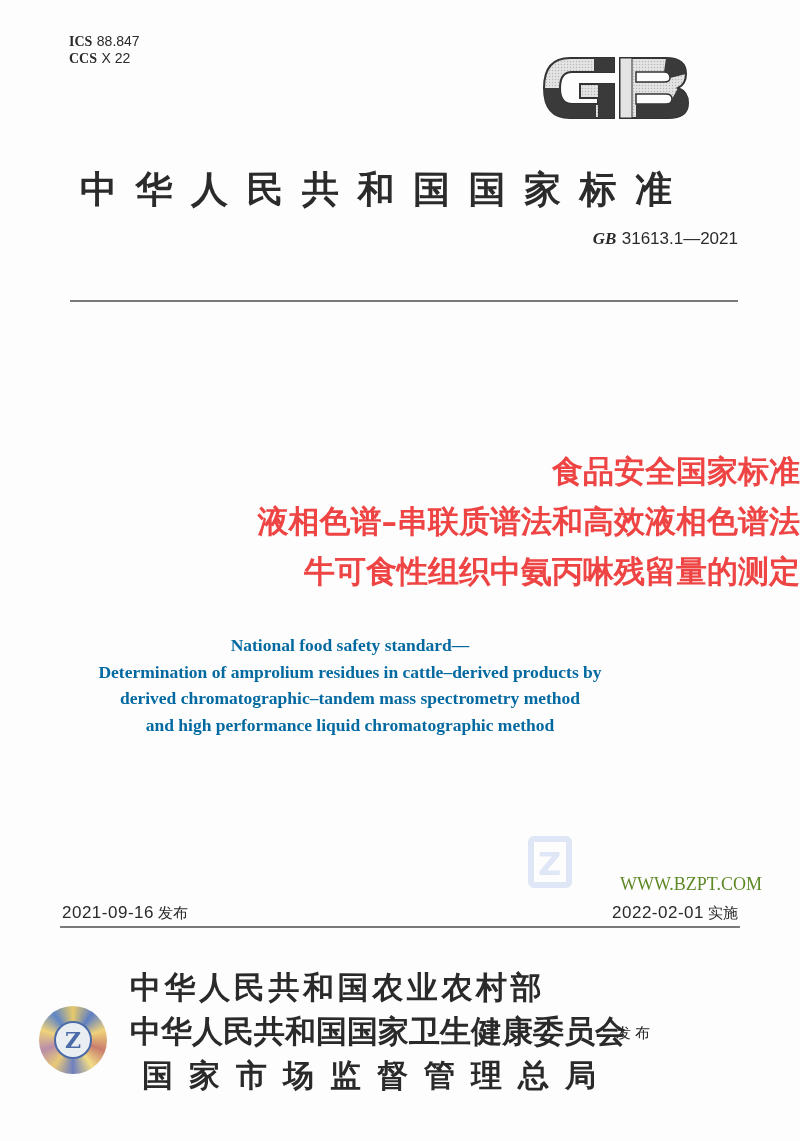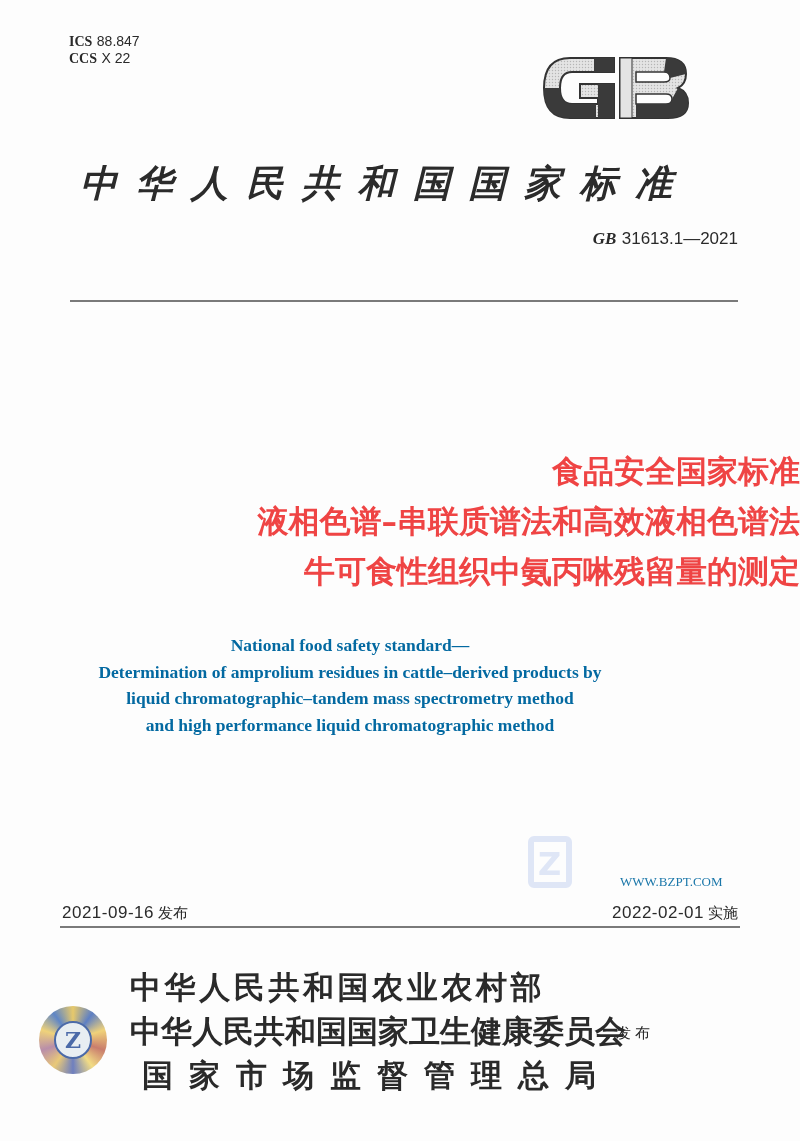--- a/index.html
+++ b/index.html
@@ -5,41 +5,41 @@
   html, body { margin: 0; padding: 0; background: #fdfdfd; }
   body { width: 800px; height: 1141px; position: relative; overflow: hidden; color: #2a2a2a; font-family: "DejaVu Sans", "Liberation Sans", sans-serif; }
   .abs { position: absolute; }
 
   .codes { left: 69px; top: 33px; font-size: 14px; line-height: 16px; }
   .codes .k { font-family: "Liberation Serif", serif; font-weight: bold; letter-spacing: 0; }
   .codes .v { font-family: "Liberation Sans", sans-serif; }
 
   .gb-logo { left: 536px; top: 48px; width: 160px; height: 80px; }
 
-  .nat-title { left: 80px; top: 159px; width: 660px; font-size: 37px; font-weight: bold; letter-spacing: 18.5px; white-space: nowrap; color: #2b2b2b; font-style: italic; }
+  .nat-title { left: 80px; top: 165px; width: 660px; font-size: 37px; font-weight: bold; letter-spacing: 18.5px; white-space: nowrap; color: #2b2b2b; }
 
   .std-no { right: 62px; top: 228px; font-size: 17px; white-space: nowrap; }
   .std-no .gb { font-family: "Liberation Serif", serif; font-weight: bold; font-style: italic; }
   .std-no .num { font-family: "Liberation Sans", sans-serif; }
 
   .rule { height: 1.5px; background: #7a7a7a; }
   .rule.top { left: 70px; top: 300px; width: 668px; }
   .rule.bottom { left: 60px; top: 926px; width: 680px; }
 
   .zh-title { left: 0; width: 800px; top: 446px; text-align: right; font-size: 31px; line-height: 50px; font-weight: bold; color: #ef4444; }
   .zh-title div { white-space: nowrap; }
 
   .en-title { left: 0; width: 700px; top: 632px; text-align: center; font-family: "Liberation Serif", serif; font-weight: bold; font-size: 17.5px; line-height: 26.5px; color: #0369a1; }
   .en-title div { white-space: nowrap; }
 
   .watermark { left: 528px; top: 834px; width: 200px; height: 58px; opacity: 0.9; }
   .wm-box { position: absolute; left: 0; top: 2px; width: 44px; height: 52px; border: 6px solid #dce4f6; border-radius: 6px; box-sizing: border-box; }
   .wm-z { position: absolute; left: 4px; top: 5px; font-size: 32px; font-weight: bold; color: #dce4f6; line-height: 34px; font-family: "DejaVu Sans", sans-serif; }
   .wm-text { position: absolute; left: 55px; top: 0; font-size: 33px; font-weight: bold; color: #dde5f7; letter-spacing: 1px; font-family: "DejaVu Serif", serif; white-space: nowrap; }
-  .wm-url { position: absolute; left: 92px; top: 40px; font-size: 13px; color: #0369a1; font-family: "Liberation Serif", serif; white-space: nowrap; }
+  .wm-url { position: absolute; left: 92px; top: 40px; font-size: 18px; color: #4d7c0f; font-family: "Liberation Serif", serif; white-space: nowrap; }
 
   .date-left { left: 62px; top: 902px; font-size: 17px; white-space: nowrap; }
   .date-right { right: 62px; top: 902px; font-size: 17px; white-space: nowrap; }
   .date-left .d, .date-right .d { font-family: "Liberation Sans", sans-serif; letter-spacing: 0.5px; }
   .date-left .l, .date-right .l { font-size: 15px; margin-left: 4px; }
 
   .hologram { left: 39px; top: 1006px; width: 68px; height: 68px; border-radius: 50%;
     background: conic-gradient(#e7c96b, #5d7fc4, #f0d27a, #c97d6d, #f2dc85, #6e7fbf, #e9c978, #b98ea9, #efd27a, #5f86c6, #e7c96b); }
   .hologram .inner { position: absolute; left: 15px; top: 15px; width: 38px; height: 38px; border-radius: 50%; background: #e8eef2; border: 2px solid #4b6aa8; box-sizing: border-box; display: flex; align-items: center; justify-content: center; font-size: 22px; font-weight: bold; color: #4b6aa8; font-family: "DejaVu Serif", serif; }
 
@@ -90,21 +90,21 @@
 
 <div class="abs zh-title">
   <div>食品安全国家标准</div>
   <div>液相色谱–串联质谱法和高效液相色谱法</div>
   <div>牛可食性组织中氨丙啉残留量的测定</div>
 </div>
 
 <div class="abs en-title">
   <div>National food safety standard—</div>
   <div>Determination of amprolium residues in cattle–derived products by</div>
-  <div>liquid chromatographic–tandem mass spectrometry method</div>
+  <div>derived chromatographic–tandem mass spectrometry method</div>
   <div>and high performance liquid chromatographic method</div>
 </div>
 
 <div class="abs watermark">
   <div class="wm-box">
     <span class="wm-z">Z</span>
   </div>
   <span class="wm-url">WWW.BZPT.COM</span>
 </div>
 

